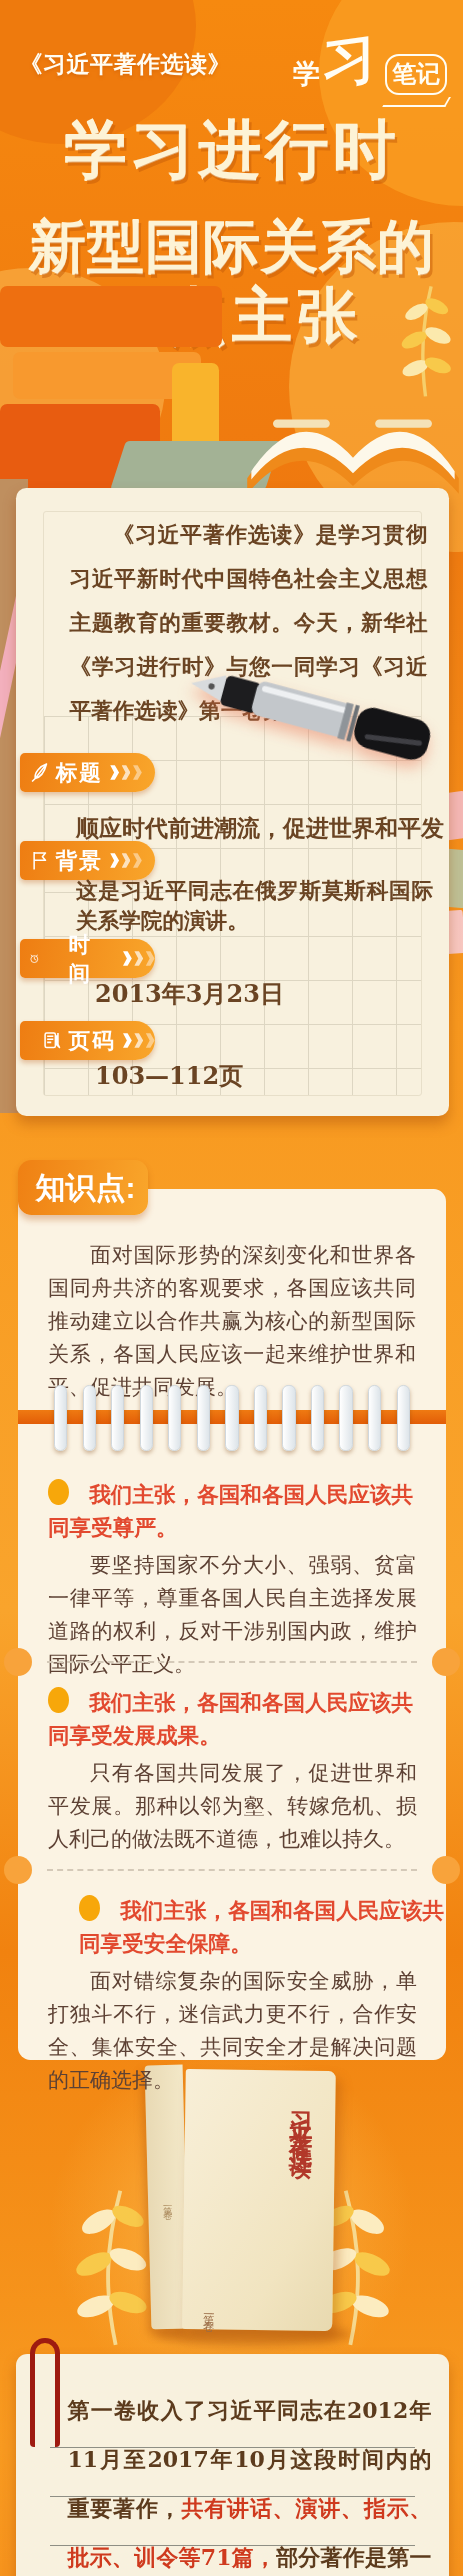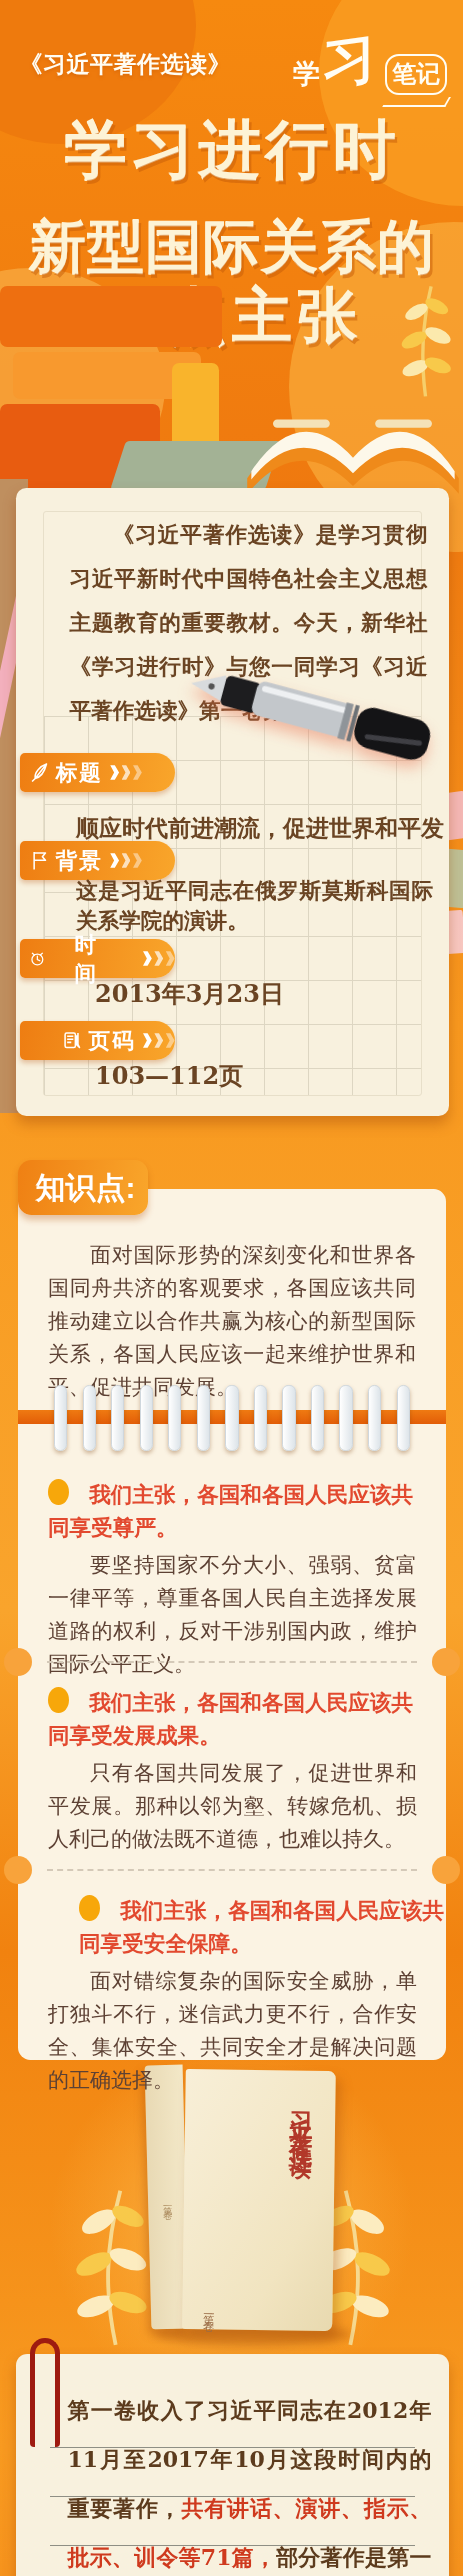--- a/index.html
+++ b/index.html
@@ -17,21 +17,21 @@
   .title-line{position:absolute;left:0;right:0;text-align:center;font-weight:900;color:#fdf3d6;text-shadow:2.6px 3.6px 0 rgba(197,92,8,.5),0 1px 0 #fff0cf;}
   
   .blob{position:absolute;border-radius:50%;}
   .shelf-block{position:absolute;border-radius:7.2px;}
   
   .paper{position:absolute;left:15.5px;top:488px;width:433px;height:628px;background:#f8f1de;border-radius:10.3px;box-shadow:0 7.2px 12.4px rgba(150,60,5,.35);}
   .paper-frame{position:absolute;left:27px;right:27px;top:23px;bottom:19.6px;border:1px solid #e7dfc9;border-radius:3.1px;}
   .paper-grid{position:absolute;left:28px;right:28px;top:228px;bottom:20.6px;background-image:linear-gradient(to right,#ddd6c2 1px,transparent 1px),linear-gradient(to bottom,#ddd6c2 1px,transparent 1px);background-size:44px 44px;}
   .intro-text{position:absolute;left:54px;top:25px;width:358px;font-family:"DejaVu Serif",serif;font-weight:600;font-size:21.6px;line-height:44px;color:#6a4423;text-align:justify;text-indent:2em;}
   .pen{position:absolute;left:170px;top:197px;width:247px;height:67px;transform:rotate(15deg);filter:drop-shadow(0 8.2px 7.2px rgba(230,110,80,.45));}
-  .sec-badge{position:absolute;left:19.6px;width:155px;height:39px;border-radius:5.2px 20.6px 20.6px 5.2px;background:linear-gradient(100deg,#ee7d12,#f9a62b);display:flex;align-items:center;gap:6.2px;padding-left:9.3px;box-sizing:border-box;box-shadow:0 3.1px 5.2px rgba(180,75,5,.3);}
+  .sec-badge{position:absolute;left:19.6px;width:135px;height:39px;border-radius:5.2px 20.6px 20.6px 5.2px;background:linear-gradient(100deg,#ee7d12,#f9a62b);display:flex;align-items:center;gap:6.2px;padding-left:9.3px;box-sizing:border-box;box-shadow:0 3.1px 5.2px rgba(180,75,5,.3);}
   .blabel{font-size:21.6px;font-weight:900;color:#fff;letter-spacing:2.1px;}
   .chevs{display:flex;gap:2.6px;margin-left:1px;}
   .chevs i{width:8.8px;height:14.4px;background:#fff;clip-path:polygon(0 0,52% 0,100% 50%,52% 100%,0 100%,44% 50%);}
   .chevs i:nth-child(2){opacity:.7}.chevs i:nth-child(3){opacity:.45}
   .sec-content{position:absolute;font-family:"DejaVu Serif",serif;font-weight:600;color:#6a4423;}
   
   .kbadge{position:absolute;left:18px;top:1160px;width:130px;height:55px;border-radius:13.4px;background:linear-gradient(100deg,#ef8013,#f9a62b);color:#fff;font-size:30px;font-weight:900;line-height:55px;padding-left:17.5px;box-sizing:border-box;z-index:5;box-shadow:0 4.1px 6.2px rgba(180,75,5,.3);}
   .kcard{position:absolute;left:18px;top:1189px;width:428px;height:871px;background:#fbf3e3;border-radius:12.4px;z-index:4;}
   .kintro{position:absolute;left:30px;top:49px;width:368px;font-size:21px;line-height:33px;color:#5d4134;text-align:justify;text-indent:2em;}
   .spiral{position:absolute;left:0;top:196px;width:100%;height:67px;}

